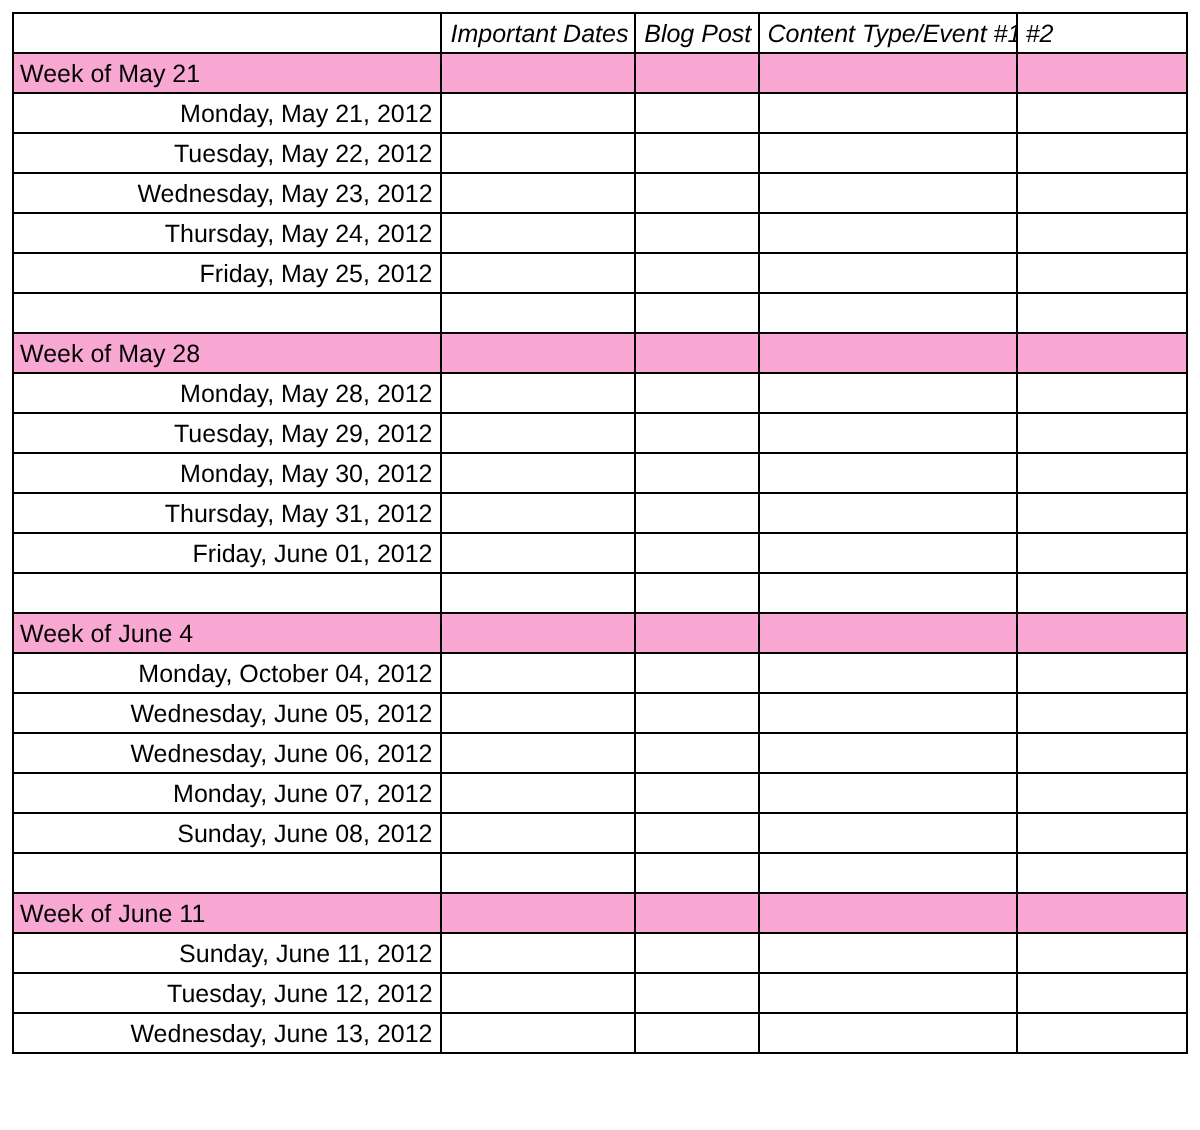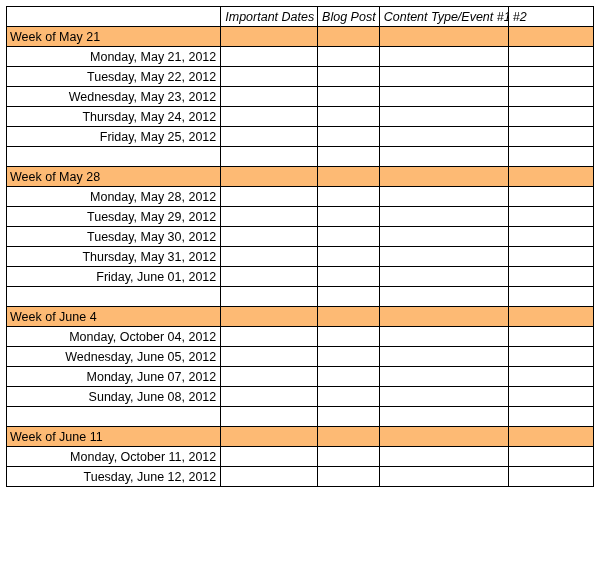--- a/index.html
+++ b/index.html
@@ -30,21 +30,21 @@
   }
   tr.header-row td {
     font-weight: normal;
     text-align: left;
     font-style: italic;
   }
   tr.header-row td:first-child {
     border-bottom: 1px solid #000;
   }
   tr.week-row td {
-    background: #fdba74;
+    background: #f9a8d4;
     text-align: left;
   }
   tr.week-row td:first-child {
     font-weight: normal;
     padding-left: 3px;
   }
   tr.date-row td:first-child {
     text-align: right;
     padding-right: 4px;
   }
@@ -135,21 +135,21 @@
         <td></td>
       </tr>
       <tr class="date-row">
         <td>Tuesday, May 29, 2012</td>
         <td></td>
         <td></td>
         <td></td>
         <td></td>
       </tr>
       <tr class="date-row">
-        <td>Tuesday, May 30, 2012</td>
+        <td>Monday, May 30, 2012</td>
         <td></td>
         <td></td>
         <td></td>
         <td></td>
       </tr>
       <tr class="date-row">
         <td>Thursday, May 31, 2012</td>
         <td></td>
         <td></td>
         <td></td>
@@ -184,20 +184,27 @@
         <td></td>
       </tr>
       <tr class="date-row">
         <td>Wednesday, June 05, 2012</td>
         <td></td>
         <td></td>
         <td></td>
         <td></td>
       </tr>
       <tr class="date-row">
+        <td>Wednesday, June 06, 2012</td>
+        <td></td>
+        <td></td>
+        <td></td>
+        <td></td>
+      </tr>
+      <tr class="date-row">
         <td>Monday, June 07, 2012</td>
         <td></td>
         <td></td>
         <td></td>
         <td></td>
       </tr>
       <tr class="date-row">
         <td>Sunday, June 08, 2012</td>
         <td></td>
         <td></td>
@@ -212,27 +219,34 @@
         <td></td>
       </tr>
       <tr class="week-row">
         <td>Week of June 11</td>
         <td></td>
         <td></td>
         <td></td>
         <td></td>
       </tr>
       <tr class="date-row">
-        <td>Monday, October 11, 2012</td>
+        <td>Sunday, June 11, 2012</td>
         <td></td>
         <td></td>
         <td></td>
         <td></td>
       </tr>
       <tr class="date-row">
         <td>Tuesday, June 12, 2012</td>
+        <td></td>
+        <td></td>
+        <td></td>
+        <td></td>
+      </tr>
+      <tr class="date-row">
+        <td>Wednesday, June 13, 2012</td>
         <td></td>
         <td></td>
         <td></td>
         <td></td>
       </tr>
     </tbody>
 </table>
 
 </body></html>

